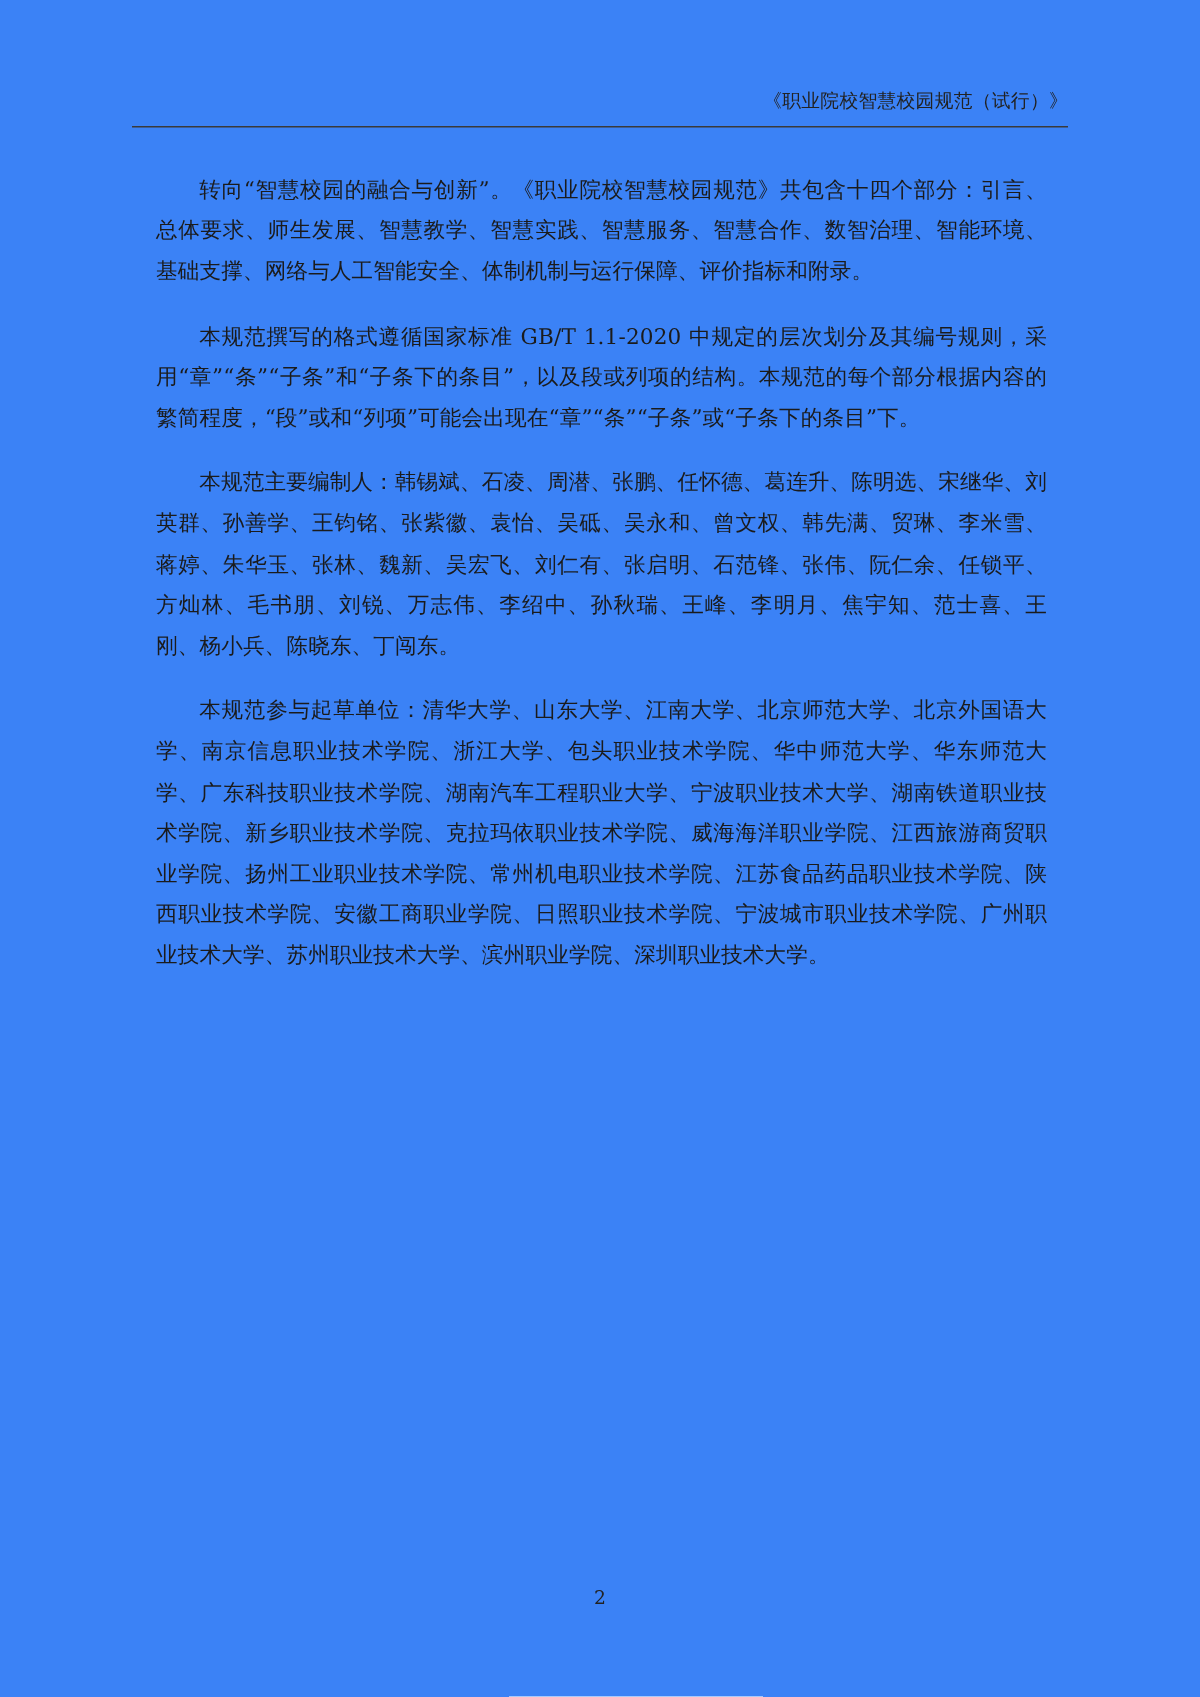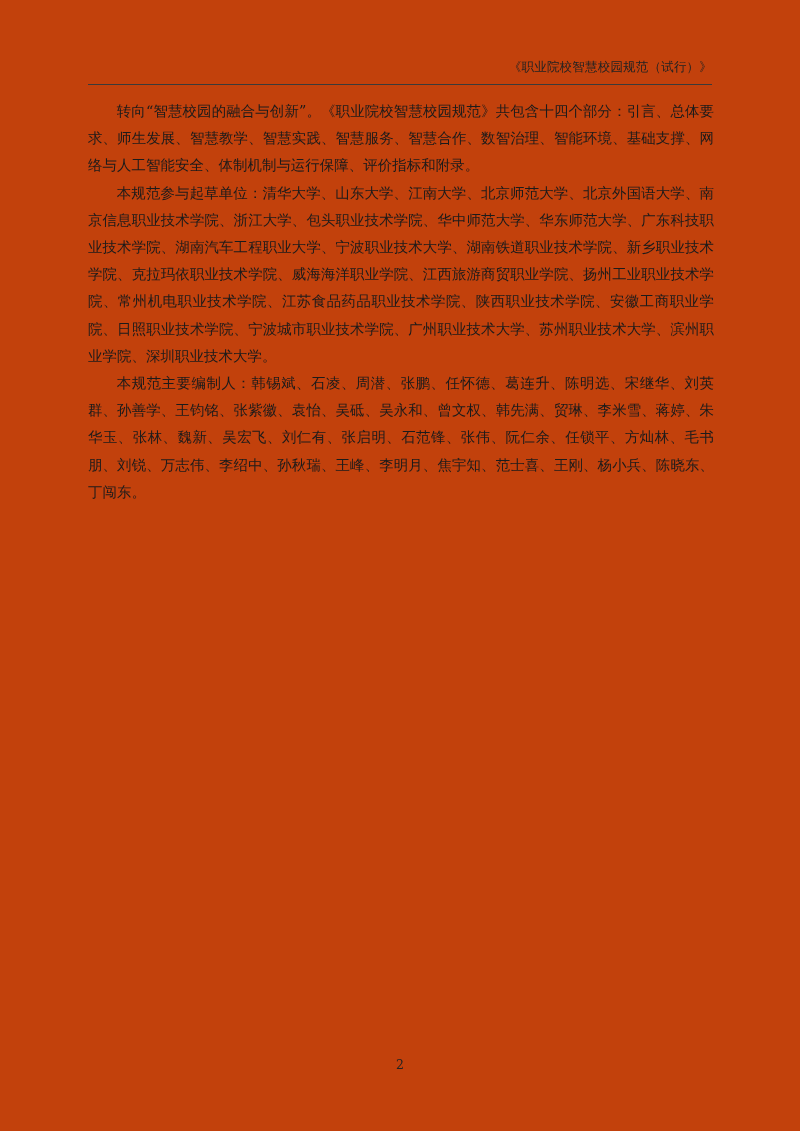--- a/index.html
+++ b/index.html
@@ -12,21 +12,21 @@
     height: 1131px;
     position: relative;
     font-family: "DejaVu Serif", "Liberation Serif", serif;
     color: #1a1a1a;
   }
   .page {
     position: absolute;
     left: 0; top: 0;
     width: 800px;
     height: 1131px;
-    background: #c2410c;
+    background: #3b82f6;
     overflow: hidden;
   }
   .header {
     position: absolute;
     left: 88px;
     top: 58px;
     width: 624px;
     text-align: right;
     font-size: 12.5px;
     line-height: 18px;
@@ -41,21 +41,21 @@
     height: 0;
     border-top: 1px solid #3a3a3a;
   }
   .content {
     position: absolute;
     left: 88px;
     top: 98px;
     width: 626px;
   }
   p.para {
-    margin: 0;
+    margin: 16px;
     font-size: 14.4px;
     line-height: 27.2px;
     text-align: justify;
     text-justify: inter-ideograph;
     letter-spacing: 0.1px;
     color: #1b1b1b;
   }
   p.indent {
     text-indent: 2em;
   }
@@ -72,19 +72,20 @@
 </head>
 <body>
 
 <div class="page">
 
   <div class="header">《职业院校智慧校园规范（试行）》</div>
   <div class="header-rule"></div>
 
   <div class="content">
     <p class="para indent">转向“智慧校园的融合与创新”。《职业院校智慧校园规范》共包含十四个部分：引言、总体要求、师生发展、智慧教学、智慧实践、智慧服务、智慧合作、数智治理、智能环境、基础支撑、网络与人工智能安全、体制机制与运行保障、评价指标和附录。</p>
+    <p class="para indent">本规范撰写的格式遵循国家标准 GB/T 1.1-2020 中规定的层次划分及其编号规则，采用“章”“条”“子条”和“子条下的条目”，以及段或列项的结构。本规范的每个部分根据内容的繁简程度，“段”或和“列项”可能会出现在“章”“条”“子条”或“子条下的条目”下。</p>
+    <p class="para indent">本规范主要编制人：韩锡斌、石凌、周潜、张鹏、任怀德、葛连升、陈明选、宋继华、刘英群、孙善学、王钧铭、张紫徽、袁怡、吴砥、吴永和、曾文权、韩先满、贸琳、李米雪、蒋婷、朱华玉、张林、魏新、吴宏飞、刘仁有、张启明、石范锋、张伟、阮仁余、任锁平、方灿林、毛书朋、刘锐、万志伟、李绍中、孙秋瑞、王峰、李明月、焦宇知、范士喜、王刚、杨小兵、陈晓东、丁闯东。</p>
     <p class="para indent">本规范参与起草单位：清华大学、山东大学、江南大学、北京师范大学、北京外国语大学、南京信息职业技术学院、浙江大学、包头职业技术学院、华中师范大学、华东师范大学、广东科技职业技术学院、湖南汽车工程职业大学、宁波职业技术大学、湖南铁道职业技术学院、新乡职业技术学院、克拉玛依职业技术学院、威海海洋职业学院、江西旅游商贸职业学院、扬州工业职业技术学院、常州机电职业技术学院、江苏食品药品职业技术学院、陕西职业技术学院、安徽工商职业学院、日照职业技术学院、宁波城市职业技术学院、广州职业技术大学、苏州职业技术大学、滨州职业学院、深圳职业技术大学。</p>
-    <p class="para indent">本规范主要编制人：韩锡斌、石凌、周潜、张鹏、任怀德、葛连升、陈明选、宋继华、刘英群、孙善学、王钧铭、张紫徽、袁怡、吴砥、吴永和、曾文权、韩先满、贸琳、李米雪、蒋婷、朱华玉、张林、魏新、吴宏飞、刘仁有、张启明、石范锋、张伟、阮仁余、任锁平、方灿林、毛书朋、刘锐、万志伟、李绍中、孙秋瑞、王峰、李明月、焦宇知、范士喜、王刚、杨小兵、陈晓东、丁闯东。</p>
   </div>
 
   <div class="footer">2</div>
 
 </div>
 
 </body></html>

